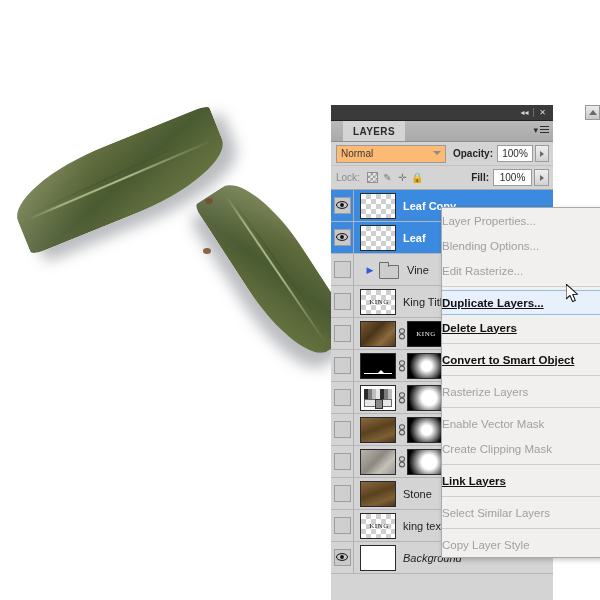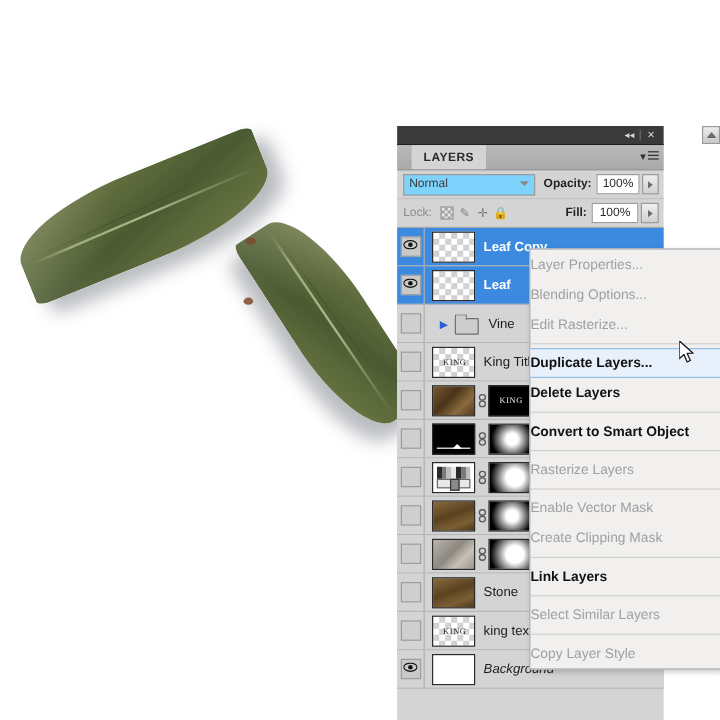--- a/index.html
+++ b/index.html
@@ -86,21 +86,21 @@
   }
   .hamburger{display:inline-block;width:9px;}
   .hamburger i{display:block;height:1px;background:#2e2e2e;margin:2px 0;}
 
   .blend-row{
     height:23px;display:flex;align-items:center;padding:0 4px 0 5px;gap:0;
     border-bottom:1px solid #c2c2c2;
   }
   .blend-select{
     position:relative;width:113px;height:16px;
-    background:#7dd3fc;border:1px solid #9b9b9b;
+    background:#fdba74;border:1px solid #9b9b9b;
     display:flex;align-items:center;padding-left:4px;font-size:10px;color:#3a3a3a;
   }
   .blend-select .caret{
     position:absolute;right:4px;top:5px;width:0;height:0;
     border-left:4px solid transparent;border-right:4px solid transparent;
     border-top:4px solid #8a8a8a;
   }
   .op-label{margin-left:7px;font-size:10px;font-weight:bold;color:#232323;}
   .num-field{
     width:37px;height:15px;margin-left:4px;background:#fff;border:1px solid #9b9b9b;
@@ -228,21 +228,21 @@
     position:absolute;left:441px;top:207px;width:159px;
     background:#f1f0ef;
     border:1px solid #a9a9a9;border-right:none;
     box-shadow:2px 2px 5px rgba(0,0,0,.22);
     font-size:11.5px;
   }
   .menu-item{
     height:25px;display:flex;align-items:center;
     color:#a0a0a0;white-space:nowrap;box-sizing:border-box;
   }
-  .menu-item.enabled{color:#1a1a1a;}
+  .menu-item.enabled{color:#1a1a1a;text-decoration:underline;}
   .menu-item.bold{font-weight:bold;color:#111;}
   .menu-item.hover{
     background:#e8f1fb;
     border-top:1px solid #8fbfe8;border-bottom:1px solid #8fbfe8;
   }
   .menu-sep{height:1px;background:#d0cfcd;margin:3px 0 3px 0;}
 
   
   #cursor{position:absolute;left:566px;top:284px;width:14px;height:20px;}
 </style>

